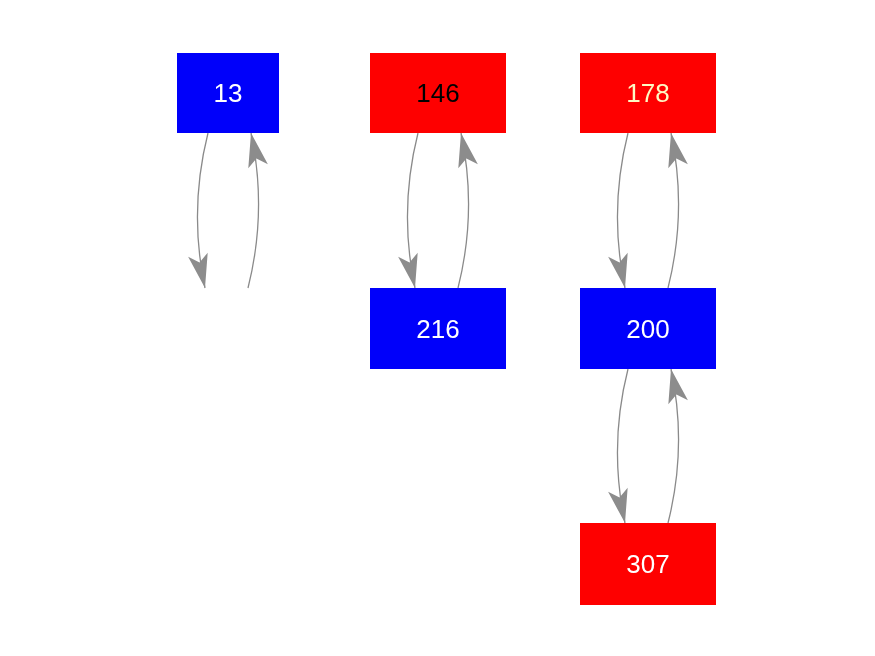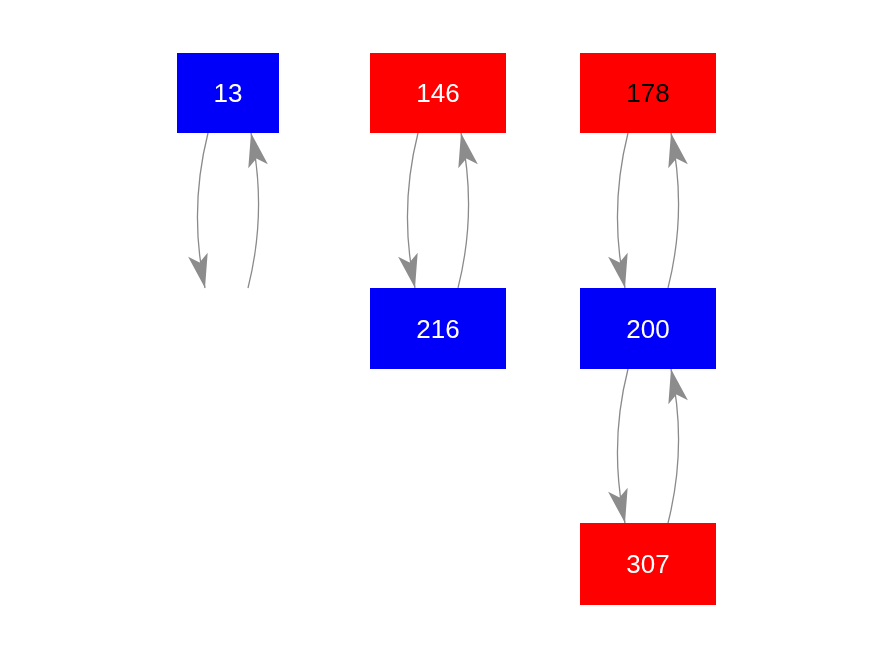--- a/index.html
+++ b/index.html
@@ -53,27 +53,27 @@
       <path d="M 628 369 Q 608.5 446 625 523" fill="none" stroke="#8a8a8a" stroke-width="1.3"></path>
       <polygon points="0,0 -10,-34 0,-26 10,-34" transform="translate(625,523) rotate(-12.094757077012105)" fill="#8c8c8c"></polygon>
       <path d="M 668 523 Q 687.5 446 671 369" fill="none" stroke="#8a8a8a" stroke-width="1.3"></path>
       <polygon points="0,0 -10,-34 0,-26 10,-34" transform="translate(671,369) rotate(-192.0947570770121)" fill="#8c8c8c"></polygon>
     </svg>
 
   <div class="node" style="left: 177px; top: 53px; width: 102px; height: 80px; background: rgb(0, 0, 250);">
     <span class="node-label" style="color: rgb(255, 255, 255);">13</span>
   </div>
   <div class="node" style="left: 370px; top: 53px; width: 136px; height: 80px; background: rgb(254, 0, 0);">
-    <span class="node-label" style="color: #ffffff; text-align: center;">146</span>
+    <span class="node-label" style="color: #000000; text-align: center;">146</span>
   </div>
   <div class="node" style="left: 370px; top: 288px; width: 136px; height: 81px; background: rgb(0, 0, 250);">
     <span class="node-label" style="color: rgb(255, 255, 255);">216</span>
   </div>
   <div class="node" style="left: 580px; top: 53px; width: 136px; height: 80px; background: rgb(254, 0, 0);">
-    <span class="node-label" style="color: #000000;">178</span>
+    <span class="node-label" style="color: #fef9c3;">178</span>
   </div>
   <div class="node" style="left: 580px; top: 288px; width: 136px; height: 81px; background: rgb(0, 0, 250);">
     <span class="node-label" style="color: rgb(255, 255, 255);">200</span>
   </div>
   <div class="node" style="left: 580px; top: 523px; width: 136px; height: 82px; background: rgb(254, 0, 0);">
     <span class="node-label" style="color: rgb(255, 255, 255);">307</span>
   </div>
 </div>
 
 </body></html>

